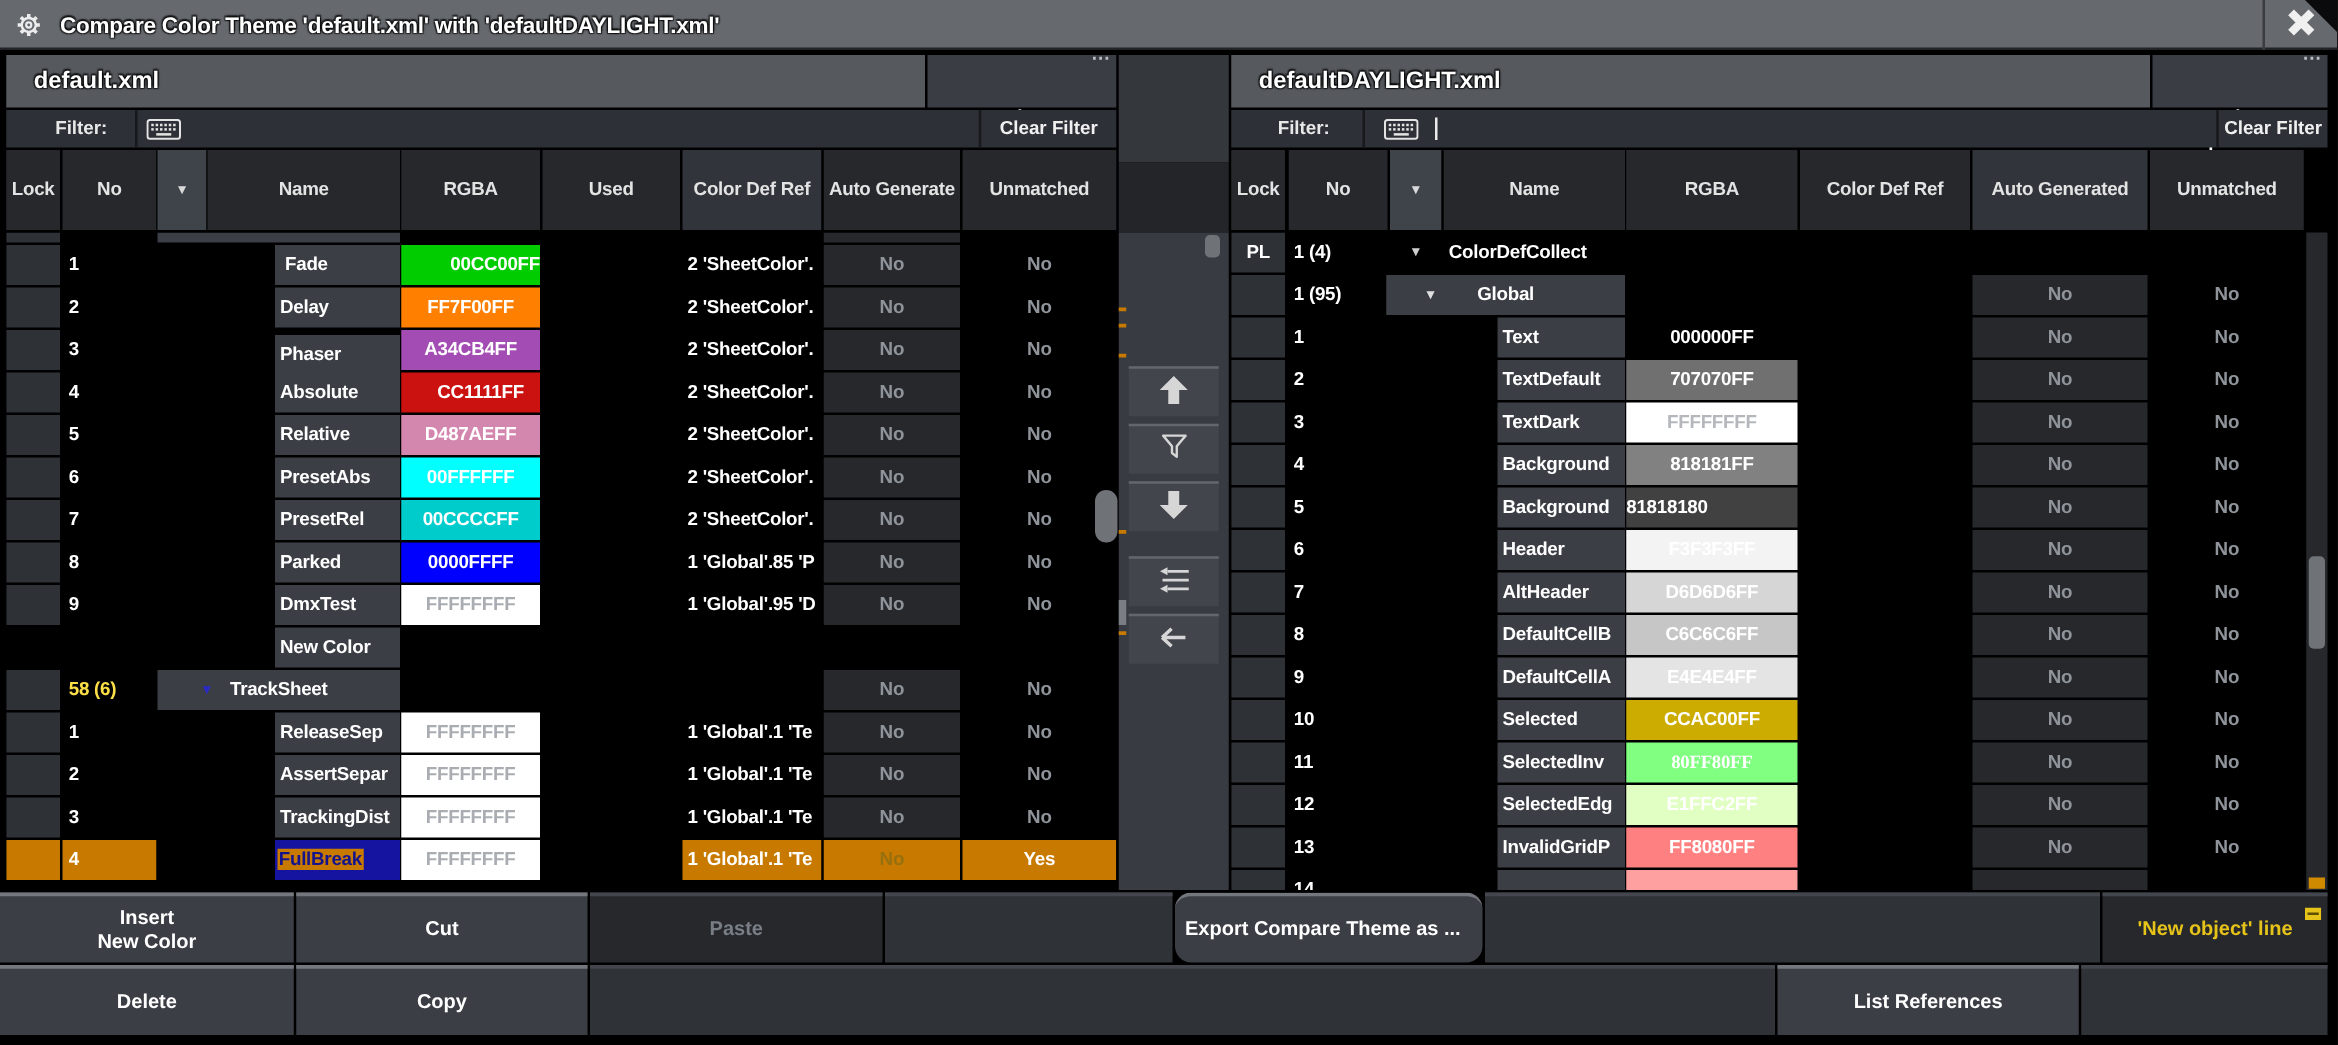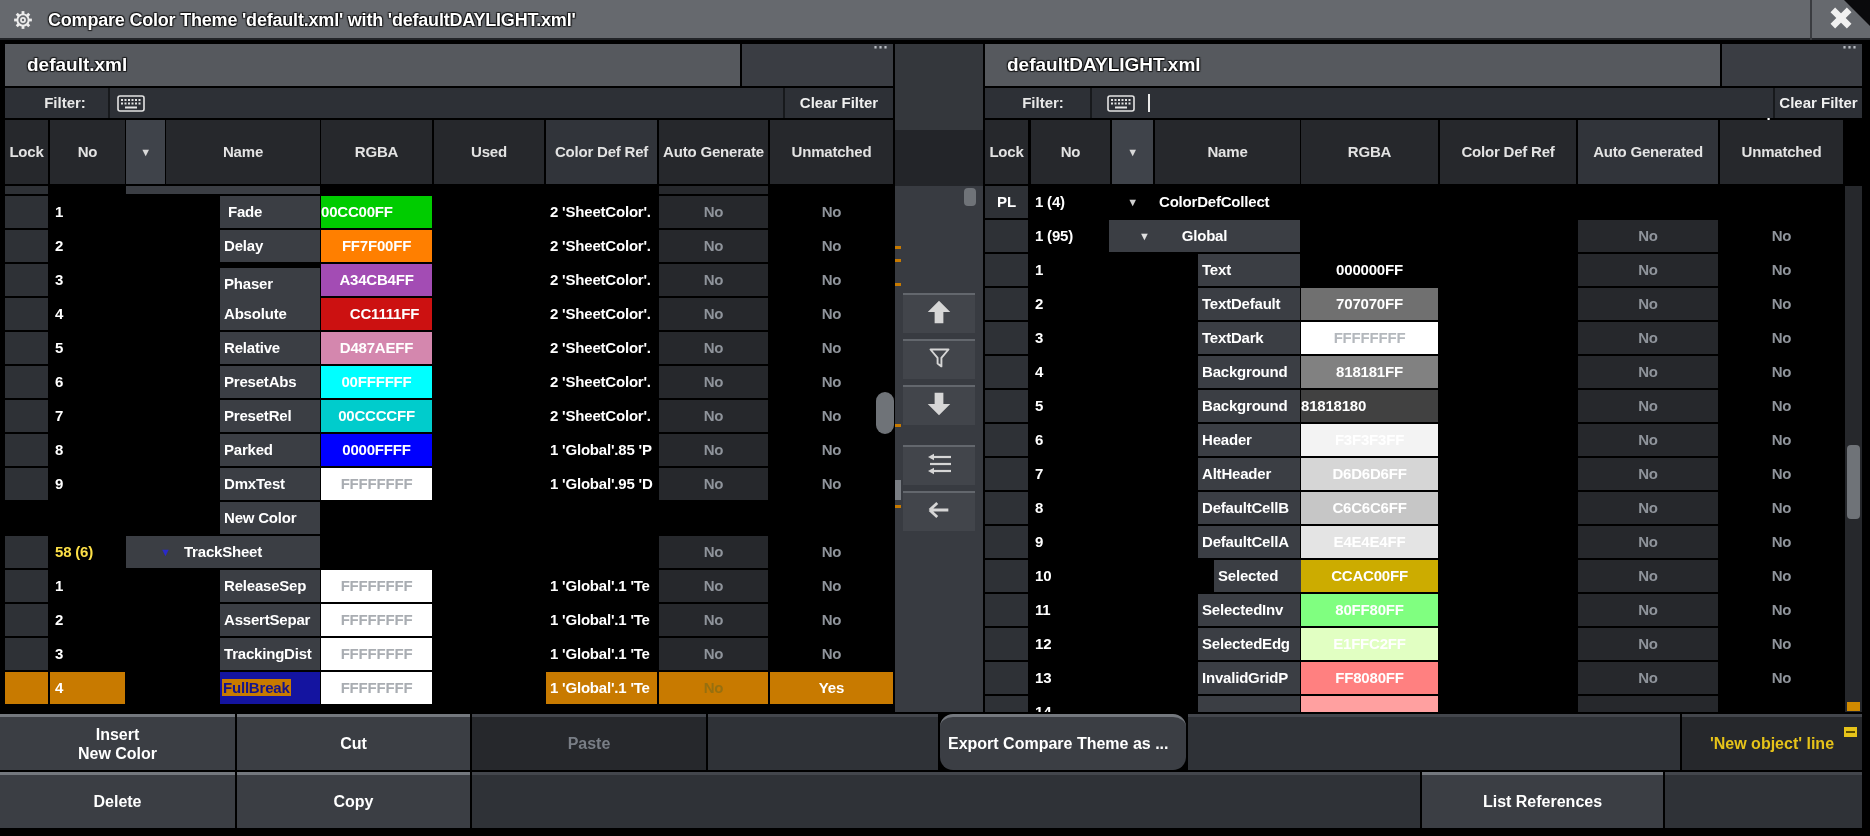--- a/index.html
+++ b/index.html
@@ -124,21 +124,21 @@
       <div class="cell" style="left: 654px; top: 0px; width: 109px; height: 64px; line-height: 64px; background: rgb(38, 40, 44); color: rgb(227, 227, 227); text-align: center;">Auto Generate</div>
       <div class="cell" style="left: 765px; top: 0px; width: 123px; height: 64px; line-height: 64px; background: rgb(38, 40, 44); color: rgb(227, 227, 227); text-align: center;">Unmatched</div>
     </div>
   <div class="tbody" id="lbody" style="left:5px;top:186px;width:888px;height:526px;">
       <div class="cell" style="left: 0px; top: 0px; width: 43px; height: 8px; line-height: 8px; background: rgb(46, 49, 54);"></div>
       <div class="cell" style="left: 121px; top: 0px; width: 194px; height: 8px; line-height: 8px; background: rgb(59, 62, 68);"></div>
       <div class="cell" style="left: 654px; top: 0px; width: 109px; height: 8px; line-height: 8px; background: rgb(38, 40, 44);"></div>
       <div class="cell" style="left: 0px; top: 10px; width: 43px; height: 32px; line-height: 32px; background: rgb(46, 49, 54);"></div>
       <div class="cell" style="left: 45px; top: 10px; width: 75px; height: 32px; line-height: 32px; color: rgb(255, 255, 255); padding-left: 5px;">1</div>
       <div class="cell" style="left: 215px; top: 10px; width: 100px; height: 32px; line-height: 32px; background: rgb(59, 62, 68); color: rgb(255, 255, 255); padding-left: 8px;">Fade</div>
-      <div class="cell" style="left: 316px; top: 10px; width: 111px; height: 32px; line-height: 32px; background: rgb(0, 204, 0); color: rgb(255, 255, 255); text-align: left;">00CC00FF</div>
+      <div class="cell" style="left: 316px; top: 10px; width: 111px; height: 32px; line-height: 32px; background: rgb(0, 204, 0); color: rgb(255, 255, 255); text-align: right;">00CC00FF</div>
       <div class="cell" style="left: 541px; top: 10px; width: 111px; height: 32px; line-height: 32px; color: rgb(255, 255, 255); padding-left: 4px;">2 'SheetColor'.</div>
       <div class="cell" style="left: 654px; top: 10px; width: 109px; height: 32px; line-height: 32px; background: rgb(38, 40, 44); color: rgb(143, 148, 155); text-align: center;">No</div>
       <div class="cell" style="left: 765px; top: 10px; width: 123px; height: 32px; line-height: 32px; color: rgb(143, 148, 155); text-align: center;">No</div>
       <div class="cell" style="left: 0px; top: 44px; width: 43px; height: 32px; line-height: 32px; background: rgb(46, 49, 54);"></div>
       <div class="cell" style="left: 45px; top: 44px; width: 75px; height: 32px; line-height: 32px; color: rgb(255, 255, 255); padding-left: 5px;">2</div>
       <div class="cell" style="left: 215px; top: 44px; width: 100px; height: 32px; line-height: 32px; background: rgb(59, 62, 68); color: rgb(255, 255, 255); padding-left: 4px;">Delay</div>
       <div class="cell" style="left: 316px; top: 44px; width: 111px; height: 32px; line-height: 32px; background: rgb(255, 127, 0); color: rgb(255, 255, 255); text-align: center;">FF7F00FF</div>
       <div class="cell" style="left: 541px; top: 44px; width: 111px; height: 32px; line-height: 32px; color: rgb(255, 255, 255); padding-left: 4px;">2 'SheetColor'.</div>
       <div class="cell" style="left: 654px; top: 44px; width: 109px; height: 32px; line-height: 32px; background: rgb(38, 40, 44); color: rgb(143, 148, 155); text-align: center;">No</div>
       <div class="cell" style="left: 765px; top: 44px; width: 123px; height: 32px; line-height: 32px; color: rgb(143, 148, 155); text-align: center;">No</div>
@@ -327,28 +327,28 @@
       <div class="cell" style="left: 593px; top: 306px; width: 140px; height: 32px; line-height: 32px; background: rgb(38, 40, 44); color: rgb(143, 148, 155); text-align: center;">No</div>
       <div class="cell" style="left: 735px; top: 306px; width: 123px; height: 32px; line-height: 32px; color: rgb(143, 148, 155); text-align: center;">No</div>
       <div class="cell" style="left: 0px; top: 340px; width: 43px; height: 32px; line-height: 32px; background: rgb(46, 49, 54);"></div>
       <div class="cell" style="left: 46px; top: 340px; width: 79px; height: 32px; line-height: 32px; color: rgb(255, 255, 255); padding-left: 4px;">9</div>
       <div class="cell" style="left: 213px; top: 340px; width: 102px; height: 32px; line-height: 32px; background: rgb(59, 62, 68); color: rgb(255, 255, 255); padding-left: 4px;">DefaultCellA</div>
       <div class="cell" style="left: 316px; top: 340px; width: 137px; height: 32px; line-height: 32px; background: rgb(228, 228, 228); color: rgb(255, 255, 255); text-align: center;">E4E4E4FF</div>
       <div class="cell" style="left: 593px; top: 340px; width: 140px; height: 32px; line-height: 32px; background: rgb(38, 40, 44); color: rgb(143, 148, 155); text-align: center;">No</div>
       <div class="cell" style="left: 735px; top: 340px; width: 123px; height: 32px; line-height: 32px; color: rgb(143, 148, 155); text-align: center;">No</div>
       <div class="cell" style="left: 0px; top: 374px; width: 43px; height: 32px; line-height: 32px; background: rgb(46, 49, 54);"></div>
       <div class="cell" style="left: 46px; top: 374px; width: 79px; height: 32px; line-height: 32px; color: rgb(255, 255, 255); padding-left: 4px;">10</div>
-      <div class="cell" style="left: 213px; top: 374px; width: 102px; height: 32px; line-height: 32px; background: rgb(59, 62, 68); color: rgb(255, 255, 255); padding-left: 4px; margin-left: 16px;">Selected</div>
+      <div class="cell" style="left: 213px; top: 374px; width: 102px; height: 32px; line-height: 32px; background: rgb(59, 62, 68); color: rgb(255, 255, 255); padding-left: 4px;">Selected</div>
       <div class="cell" style="left: 316px; top: 374px; width: 137px; height: 32px; line-height: 32px; background: rgb(204, 172, 0); color: rgb(255, 255, 255); text-align: center;">CCAC00FF</div>
       <div class="cell" style="left: 593px; top: 374px; width: 140px; height: 32px; line-height: 32px; background: rgb(38, 40, 44); color: rgb(143, 148, 155); text-align: center;">No</div>
       <div class="cell" style="left: 735px; top: 374px; width: 123px; height: 32px; line-height: 32px; color: rgb(143, 148, 155); text-align: center;">No</div>
       <div class="cell" style="left: 0px; top: 408px; width: 43px; height: 32px; line-height: 32px; background: rgb(46, 49, 54);"></div>
       <div class="cell" style="left: 46px; top: 408px; width: 79px; height: 32px; line-height: 32px; color: rgb(255, 255, 255); padding-left: 4px;">11</div>
       <div class="cell" style="left: 213px; top: 408px; width: 102px; height: 32px; line-height: 32px; background: rgb(59, 62, 68); color: rgb(255, 255, 255); padding-left: 4px;">SelectedInv</div>
-      <div class="cell" style="left: 316px; top: 408px; width: 137px; height: 32px; line-height: 32px; background: rgb(128, 255, 128); color: rgb(255, 255, 255); text-align: center;">80FF80FF</div>
+      <div class="cell" style="left: 316px; top: 408px; width: 137px; height: 32px; line-height: 32px; background: rgb(128, 255, 128); color: rgb(255, 255, 255); text-align: center; font-family: Liberation Serif, serif;">80FF80FF</div>
       <div class="cell" style="left: 593px; top: 408px; width: 140px; height: 32px; line-height: 32px; background: rgb(38, 40, 44); color: rgb(143, 148, 155); text-align: center;">No</div>
       <div class="cell" style="left: 735px; top: 408px; width: 123px; height: 32px; line-height: 32px; color: rgb(143, 148, 155); text-align: center;">No</div>
       <div class="cell" style="left: 0px; top: 442px; width: 43px; height: 32px; line-height: 32px; background: rgb(46, 49, 54);"></div>
       <div class="cell" style="left: 46px; top: 442px; width: 79px; height: 32px; line-height: 32px; color: rgb(255, 255, 255); padding-left: 4px;">12</div>
       <div class="cell" style="left: 213px; top: 442px; width: 102px; height: 32px; line-height: 32px; background: rgb(59, 62, 68); color: rgb(255, 255, 255); padding-left: 4px;">SelectedEdg</div>
       <div class="cell" style="left: 316px; top: 442px; width: 137px; height: 32px; line-height: 32px; background: rgb(225, 255, 194); color: rgb(255, 255, 255); text-align: center;">E1FFC2FF</div>
       <div class="cell" style="left: 593px; top: 442px; width: 140px; height: 32px; line-height: 32px; background: rgb(38, 40, 44); color: rgb(143, 148, 155); text-align: center;">No</div>
       <div class="cell" style="left: 735px; top: 442px; width: 123px; height: 32px; line-height: 32px; color: rgb(143, 148, 155); text-align: center;">No</div>
       <div class="cell" style="left: 0px; top: 476px; width: 43px; height: 32px; line-height: 32px; background: rgb(46, 49, 54);"></div>
       <div class="cell" style="left: 46px; top: 476px; width: 79px; height: 32px; line-height: 32px; color: rgb(255, 255, 255); padding-left: 4px;">13</div>

